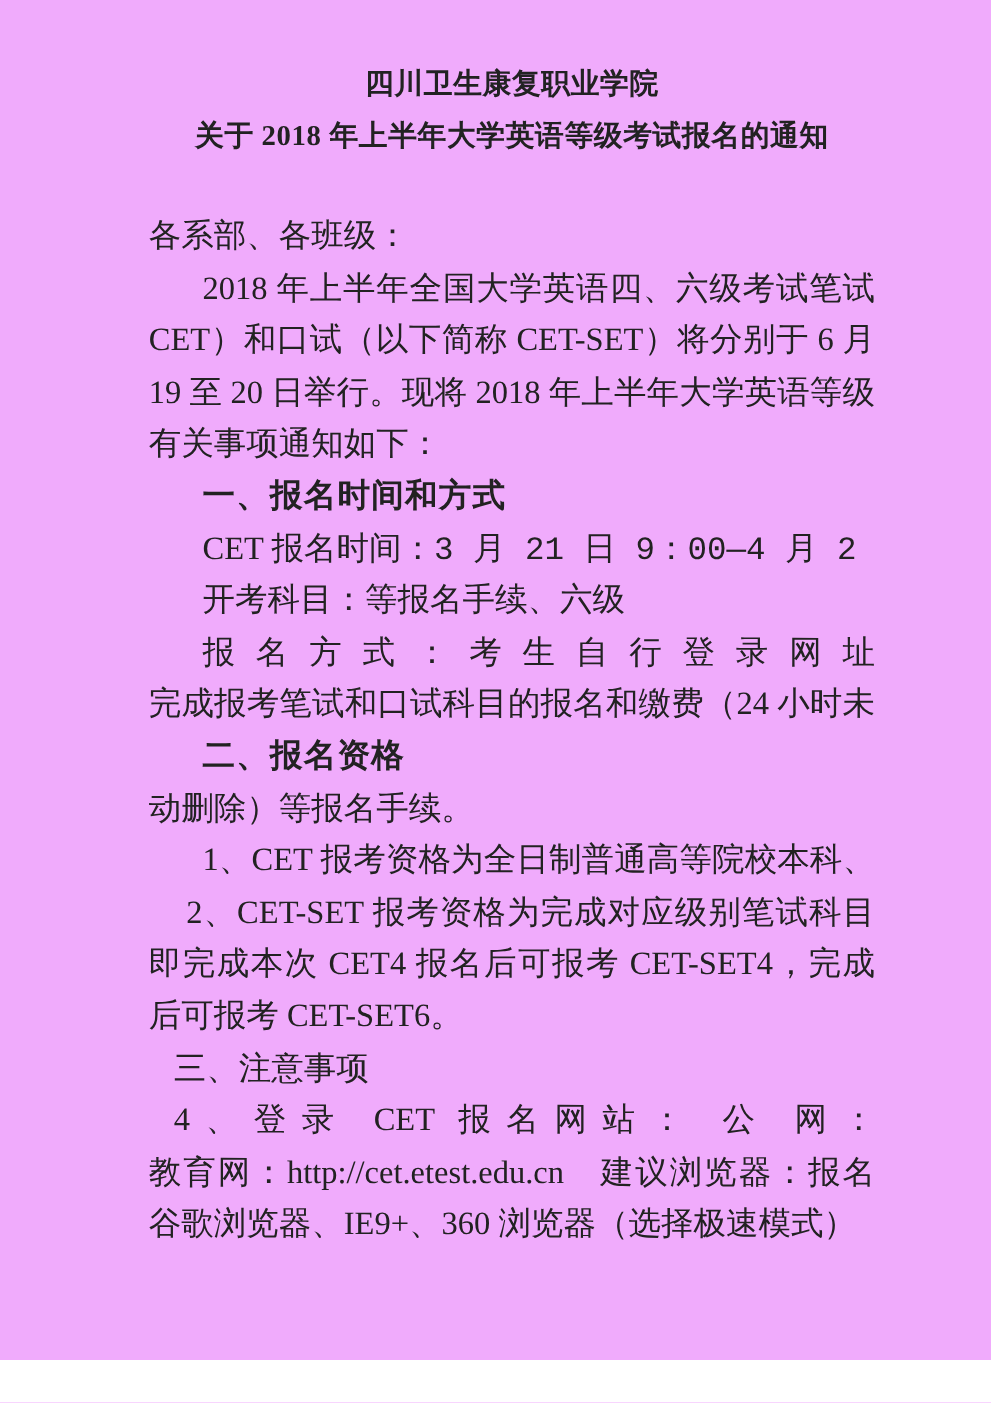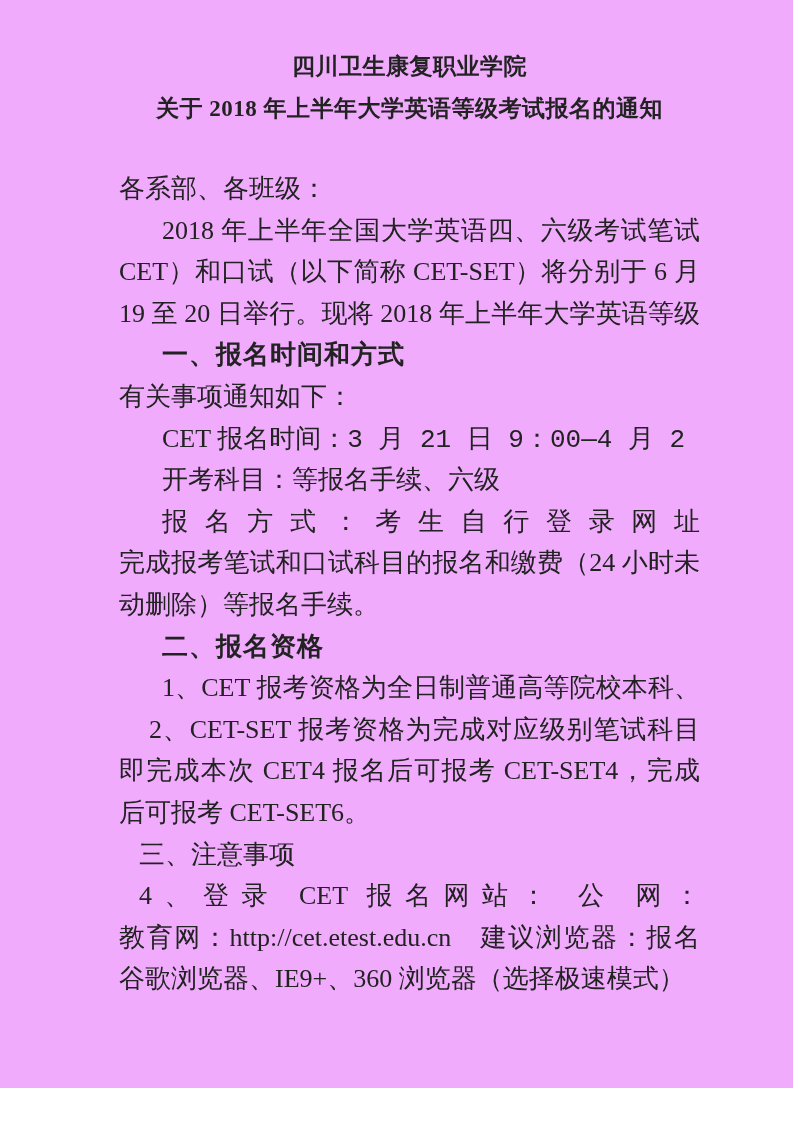--- a/index.html
+++ b/index.html
@@ -60,32 +60,32 @@
   <div class="content">
 
     <div class="title">四川卫生康复职业学院</div>
     <div class="title">关于 2018 年上半年大学英语等级考试报名的通知</div>
     <div class="title-spacer"></div>
 
     <div class="ln">各系部、各班级：</div>
     <div class="ln j ind2">2018 年上半年全国大学英语四、六级考试笔试（以下简称</div>
     <div class="ln j">CET）和口试（以下简称 CET-SET）将分别于 6 月 16 日和 5 月</div>
     <div class="ln j">19 至 20 日举行。现将 2018 年上半年大学英语等级考试报名的</div>
+    <div class="ln">有关事项通知如下：</div>
+
     <div class="ln h ind2">一、报名时间和方式</div>
-
-    <div class="ln">有关事项通知如下：</div>
 
     <div class="ln ind2"><span>CET 报名时间：</span><span class="hei">3 月 21 日 9：00—4 月 2 日 17：00</span></div>
 
     <div class="ln ind2">开考科目：等报名手续、六级</div>
     <div class="ln j ind2">报名方式：考生自行登录网址 http://cet.etest.edu.cn,</div>
     <div class="ln j">完成报考笔试和口试科目的报名和缴费（24 小时未交费系统自</div>
+    <div class="ln h ind2">二、报名资格</div>
+
     <div class="ln">动删除）等报名手续。</div>
-
-    <div class="ln h ind2">二、报名资格</div>
     <div class="ln j ind2">1、CET 报考资格为全日制普通高等院校本科、专科、研究</div>
     <div class="ln j ind15">2、CET-SET 报考资格为完成对应级别笔试科目报考的考生，</div>
     <div class="ln j">即完成本次 CET4 报名后可报考 CET-SET4，完成本次 CET6 报名</div>
     <div class="ln">后可报考 CET-SET6。</div>
 
     <div class="ln ind1">三、注意事项</div>
     <div class="ln j ind1">4、登录 CET 报名网站： 公 网：http://cet.etest.net.cn</div>
     <div class="ln j">教育网：http://cet.etest.edu.cn　建议浏览器：报名资格、</div>
     <div class="ln">谷歌浏览器、IE9+、360 浏览器（选择极速模式）</div>
 

